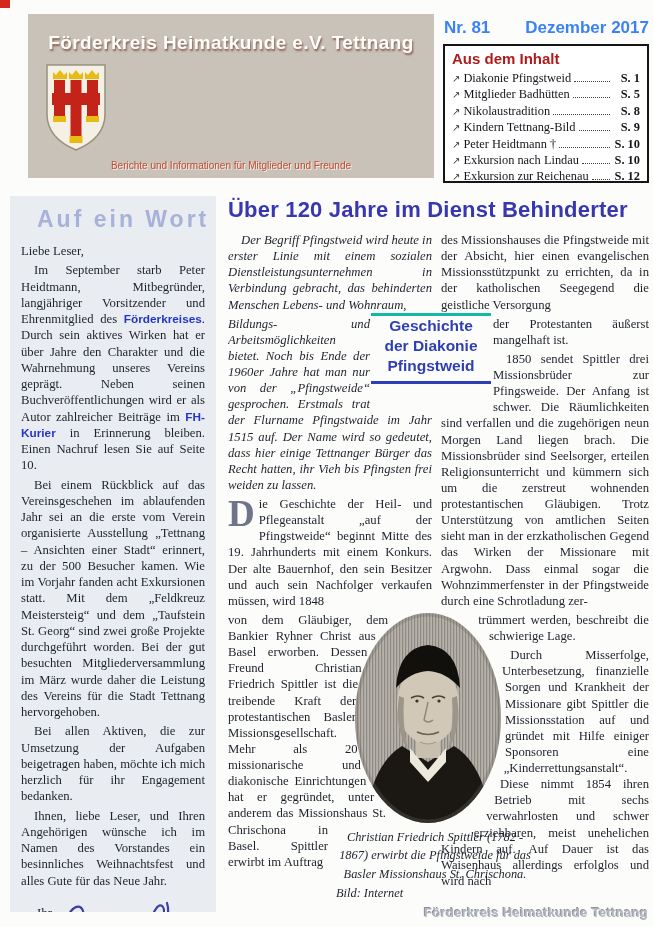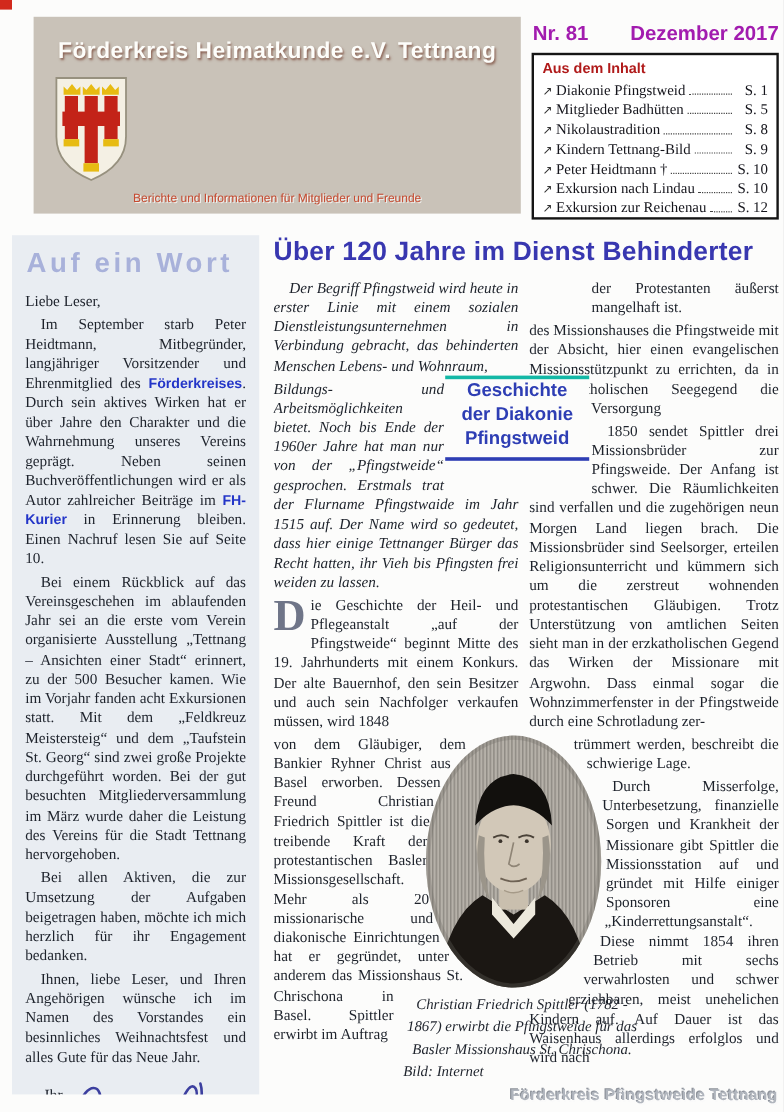--- a/index.html
+++ b/index.html
@@ -15,35 +15,35 @@
   .crest{position:absolute;left:16px;top:48px;}
   .kurier{position:absolute;left:104px;top:44px;width:296px;text-align:center;
           font-family:"Liberation Serif",serif;font-style:italic;font-weight:bold;
           font-size:67px;line-height:1;color:#c5281a;text-shadow:2px 3px 3px rgba(110,45,35,.5);}
   .tagline{position:absolute;bottom:7px;left:0;width:100%;text-align:center;
            font-family:"Liberation Sans",sans-serif;font-size:10px;color:#c64a30;
            text-shadow:1px 1px 0 rgba(255,255,255,.75);}
 
   
   .issue-row{position:absolute;left:444px;top:18px;width:205px;display:flex;justify-content:space-between;
-             font-family:"Liberation Sans",sans-serif;font-weight:bold;font-size:17px;color:#a21caf;}
+             font-family:"Liberation Sans",sans-serif;font-weight:bold;font-size:17px;color:#3b82f6;}
   .toc{position:absolute;left:443px;top:44px;width:206px;height:139px;border:2px solid #151515;
        background:#fff;padding:4px 7px;box-sizing:border-box;}
-  .toc-title{font-family:"Liberation Sans",sans-serif;font-weight:bold;font-size:12px;color:#b01a1a;margin-bottom:3px;}
+  .toc-title{font-family:"Liberation Sans",sans-serif;font-weight:bold;font-size:15px;color:#b01a1a;margin-bottom:3px;}
   .toc-item{display:flex;align-items:baseline;font-size:12.4px;line-height:1.32;color:#15151c;}
   .toc-bullet{font-size:10px;margin-right:3px;color:#333;flex:0 0 auto;}
   .toc-label{white-space:nowrap;}
   .toc-leader{flex:1;border-bottom:1px dotted #444;margin:0 2px 3px 3px;min-width:5px;}
-  .toc-page{white-space:pre;text-align:right;min-width:28px;flex:0 0 auto;}
+  .toc-page{white-space:pre;text-align:right;min-width:28px;flex:0 0 auto;font-weight:bold;}
 
   
   .sidebar{position:absolute;left:10px;top:196px;width:206px;height:716px;background:#e9edf2;
            padding:8px 11px 0;box-sizing:border-box;overflow:hidden;}
   .sidebar-title{font-family:"Liberation Sans",sans-serif;font-weight:bold;font-size:23px;
-                 letter-spacing:3px;color:#a8b1da;margin:2px 1px 10px;white-space:nowrap;}
+                 letter-spacing:3px;color:#a8b1da;margin:2px 16px 10px;white-space:nowrap;}
   .sidebar p{margin:0 0 3px;text-align:justify;font-size:12.7px;line-height:1.28;}
   .ind{text-indent:13px;}
   .brand{color:#2335c8;font-family:"Liberation Sans",sans-serif;font-weight:bold;font-size:11.8px;}
   .closing{position:relative;height:72px;margin-top:4px;}
   .closing-ihr{position:absolute;left:16px;top:12px;font-size:13px;}
   .sig-svg{position:absolute;left:34px;top:2px;}
 
   
   .article{position:absolute;left:228px;top:197px;width:421px;}
   .article h1{margin:0 0 9px;font-family:"Liberation Sans",sans-serif;font-weight:bold;
@@ -216,23 +216,23 @@
                 <path d="M63,120 Q74,125 85,120" stroke="#6e6254" stroke-width="1.6" fill="none"></path>
                 <path d="M66,130 Q74,134 82,130" stroke="#a59a88" stroke-width="1.2" fill="none"></path>
                 <ellipse cx="74" cy="106" rx="72" ry="104" fill="none" stroke="#6e6a64" stroke-width="5" opacity=".3"></ellipse>
               </g>
             </svg>
             <span class="caption"><span>Christian Friedrich Spittler (1782 - 1867) erwirbt die Pfingstweide für das Basler Missionshaus St. Chrischona.</span><span class="caption-credit">Bild: Internet</span></span>
           </span><span class="caption-reserve"></span><span>von dem Gläubiger, dem Bankier Ryhner Christ aus Basel erworben. Dessen Freund Christian Friedrich Spittler ist die treibende Kraft der protestantischen Basler Missionsgesellschaft. Mehr als 20 missionarische und diakonische Einrichtungen hat er gegründet, unter anderem das Missionshaus St. Chrischona in Basel. Spittler erwirbt im Auftrag</span></p>
       </div>
 
       <div class="col-r">
+        <p>des Missionshauses die Pfingstweide mit der Absicht, hier einen evangelischen Missionsstützpunkt zu errichten, da in der katholischen Seegegend die geistliche Versorgung</p>
         <p><span class="sp-r2"></span><span>der Protestanten äußerst mangelhaft ist.</span></p>
-        <p>des Missionshauses die Pfingstweide mit der Absicht, hier einen evangelischen Missionsstützpunkt zu errichten, da in der katholischen Seegegend die geistliche Versorgung</p>
         <p class="ind"><span class="sp-r3"></span><span>1850 sendet Spittler drei Missionsbrüder zur Pfingsweide. Der Anfang ist schwer. Die Räumlichkeiten sind verfallen und die zugehörigen neun Morgen Land liegen brach. Die Missionsbrüder sind Seelsorger, erteilen Religionsunterricht und kümmern sich um die zerstreut wohnenden protestantischen Gläubigen. Trotz Unterstützung von amtlichen Seiten sieht man in der erzkatholischen Gegend das Wirken der Missionare mit Argwohn. Dass einmal sogar die Wohnzimmerfenster in der Pfingstweide durch eine Schrotladung zer-</span></p>
         <p><span class="sp-photo-r"></span><span>trümmert werden, beschreibt die schwierige Lage.</span></p>
         <p class="ind">Durch Misserfolge, Unterbesetzung, finanzielle Sorgen und Krankheit der Missionare gibt Spittler die Missionsstation auf und gründet mit Hilfe einiger Sponsoren eine „Kinderrettungsanstalt“. Diese nimmt 1854 ihren Betrieb mit sechs verwahrlosten und schwer erziehbaren, meist unehelichen Kindern auf. Auf Dauer ist das Waisenhaus allerdings erfolglos und wird nach</p>
       </div>
     </div>
   </main>
 
-  <div class="footer-mark">Förderkreis Pfingstweide Tettnang</div>
+  <div class="footer-mark">Förderkreis Heimatkunde Tettnang</div>
 </div>
 
 </body></html>

